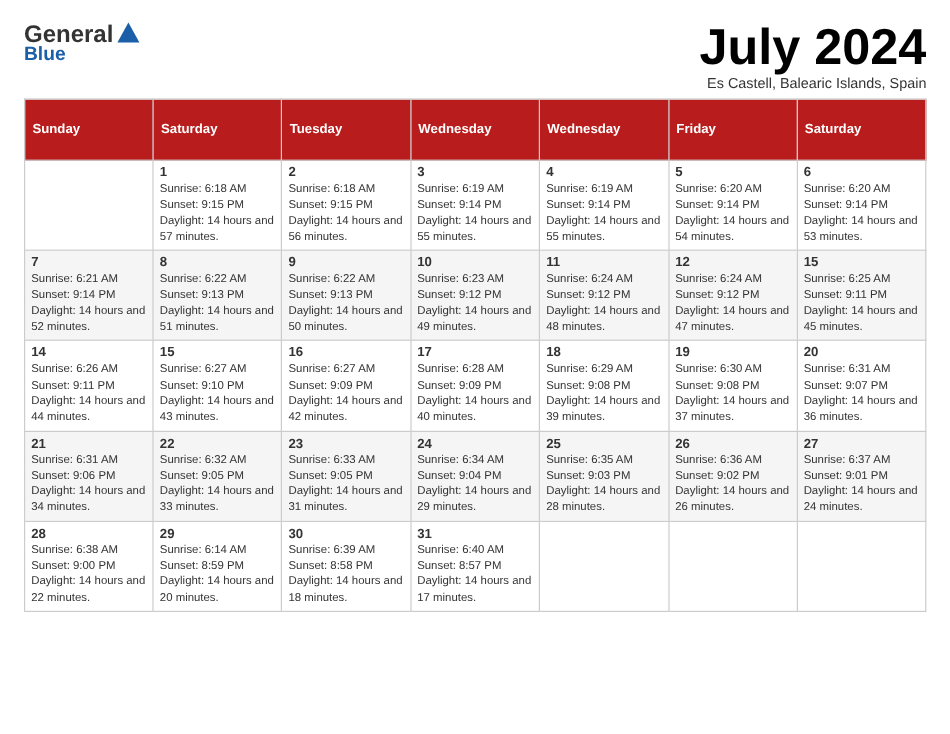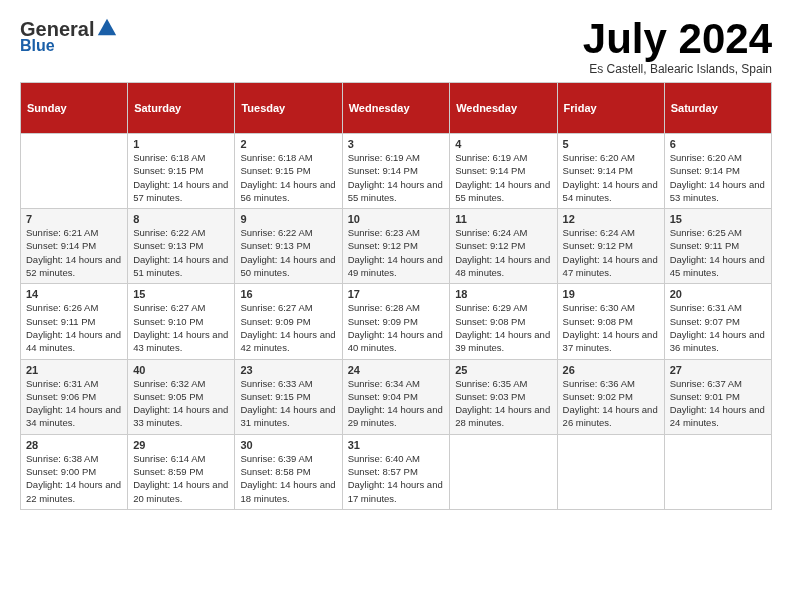--- a/index.html
+++ b/index.html
@@ -283,30 +283,30 @@
         </tr>
         <tr>
           <td>
             <span class="day-num">21</span>
             <div class="day-info">Sunrise: 6:31 AM
 Sunset: 9:06 PM
 Daylight: 14 hours
 and 34 minutes.</div>
           </td>
           <td>
-            <span class="day-num">40</span>
+            <span class="day-num">22</span>
             <div class="day-info">Sunrise: 6:32 AM
 Sunset: 9:05 PM
 Daylight: 14 hours
 and 33 minutes.</div>
           </td>
           <td>
             <span class="day-num">23</span>
             <div class="day-info">Sunrise: 6:33 AM
-Sunset: 9:15 PM
+Sunset: 9:05 PM
 Daylight: 14 hours
 and 31 minutes.</div>
           </td>
           <td>
             <span class="day-num">24</span>
             <div class="day-info">Sunrise: 6:34 AM
 Sunset: 9:04 PM
 Daylight: 14 hours
 and 29 minutes.</div>
           </td>

